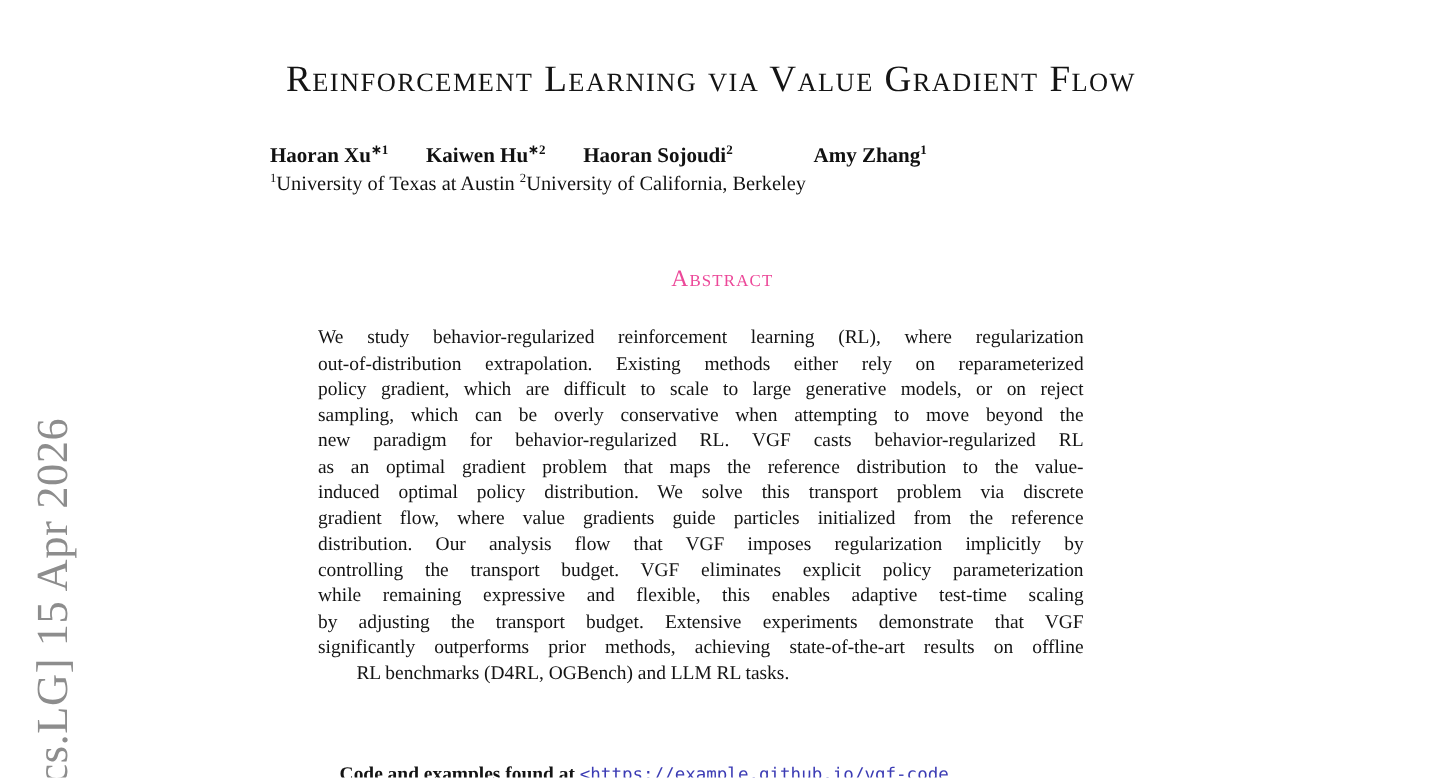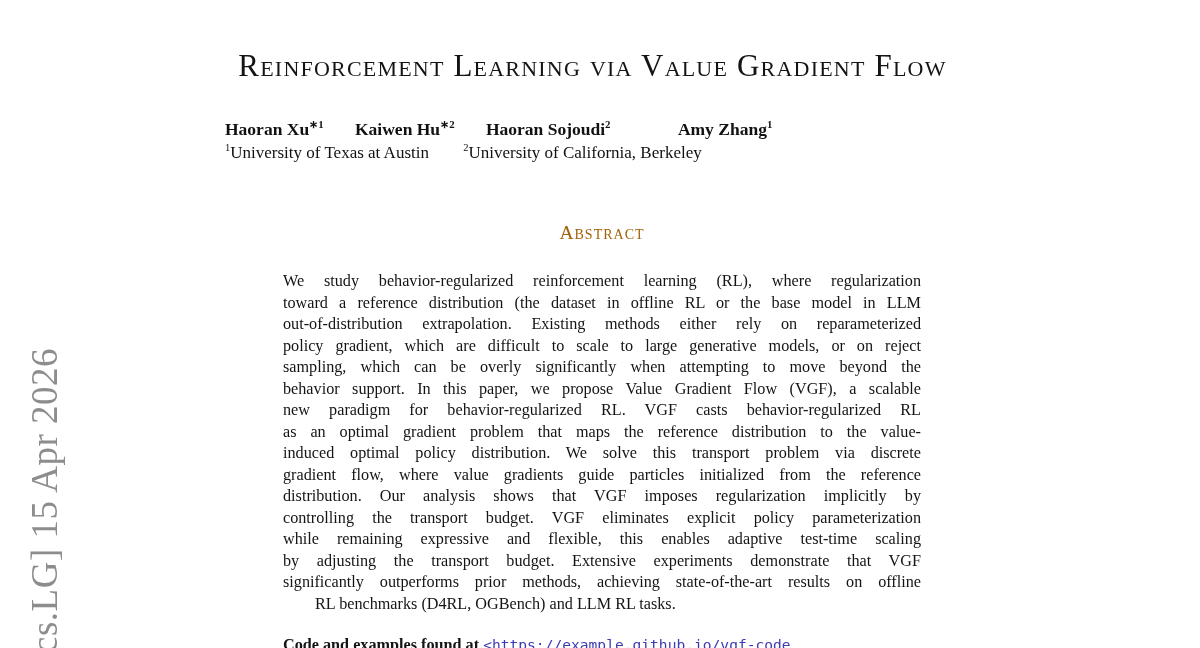--- a/index.html
+++ b/index.html
@@ -36,36 +36,36 @@
   .author { margin-right: 27px; }
   .author:last-child { margin-right: 0; margin-left: 36px; }
   sup { font-size: 0.62em; line-height: 0; }
 
   .affiliations-row {
     position: absolute;
     left: 225px; top: 143px;
     font-size: 17px;
     white-space: nowrap;
   }
-  .affiliation { margin-right: 30px; }
+  .affiliation { }
   .affiliation:last-child { margin-right: 0; }
 
   
   .abstract-heading {
     position: absolute;
     left: 283px; width: 638px; top: 222px;
     text-align: center;
     font-variant: small-caps;
     font-size: 19.5px;
     letter-spacing: 1px;
-    color: #a16207;
+    color: #ec4899;
   }
   .abstract-body {
     position: absolute;
-    left: 283px; top: 271px;
+    left: 265px; top: 271px;
     width: 638px;
     font-size: 16.2px;
     color: #141414;
   }
   .abs-line {
     height: 21.5px;
     line-height: 21.5px;
     overflow: hidden;
     text-align: justify;
     text-align-last: justify;
@@ -116,30 +116,28 @@
 
   <div class="affiliations-row">
     <span class="affiliation"><sup>1</sup><span>University of Texas at Austin</span></span>
     <span class="affiliation"><sup>2</sup><span>University of California, Berkeley</span></span>
   </div>
 
   <div class="abstract-heading">Abstract</div>
 
   <div class="abstract-body">
       <div class="abs-line">We study behavior-regularized reinforcement learning (RL), where regularization</div>
-      <div class="abs-line">toward a reference distribution (the dataset in offline RL or the base model in LLM</div>
       <div class="abs-line">out-of-distribution extrapolation. Existing methods either rely on reparameterized</div>
       <div class="abs-line">policy gradient, which are difficult to scale to large generative models, or on reject</div>
-      <div class="abs-line">sampling, which can be overly significantly when attempting to move beyond the</div>
-      <div class="abs-line">behavior support. In this paper, we propose Value Gradient Flow (VGF), a scalable</div>
+      <div class="abs-line">sampling, which can be overly conservative when attempting to move beyond the</div>
       <div class="abs-line">new paradigm for behavior-regularized RL. VGF casts behavior-regularized RL</div>
       <div class="abs-line">as an optimal gradient problem that maps the reference distribution to the value-</div>
       <div class="abs-line">induced optimal policy distribution. We solve this transport problem via discrete</div>
       <div class="abs-line">gradient flow, where value gradients guide particles initialized from the reference</div>
-      <div class="abs-line">distribution. Our analysis shows that VGF imposes regularization implicitly by</div>
+      <div class="abs-line">distribution. Our analysis flow that VGF imposes regularization implicitly by</div>
       <div class="abs-line">controlling the transport budget. VGF eliminates explicit policy parameterization</div>
       <div class="abs-line">while remaining expressive and flexible, this enables adaptive test-time scaling</div>
       <div class="abs-line">by adjusting the transport budget. Extensive experiments demonstrate that VGF</div>
       <div class="abs-line">significantly outperforms prior methods, achieving state-of-the-art results on offline</div>
       <div class="abs-line">RL benchmarks (D4RL, OGBench) and LLM RL tasks.</div>
     </div>
 
   <div class="footer-line">
     <span class="footer-prefix">Code and examples found at </span><a class="code-link" style="color: rgb(59, 59, 180);">&lt;https://example.github.io/vgf-code</a>
   </div>

